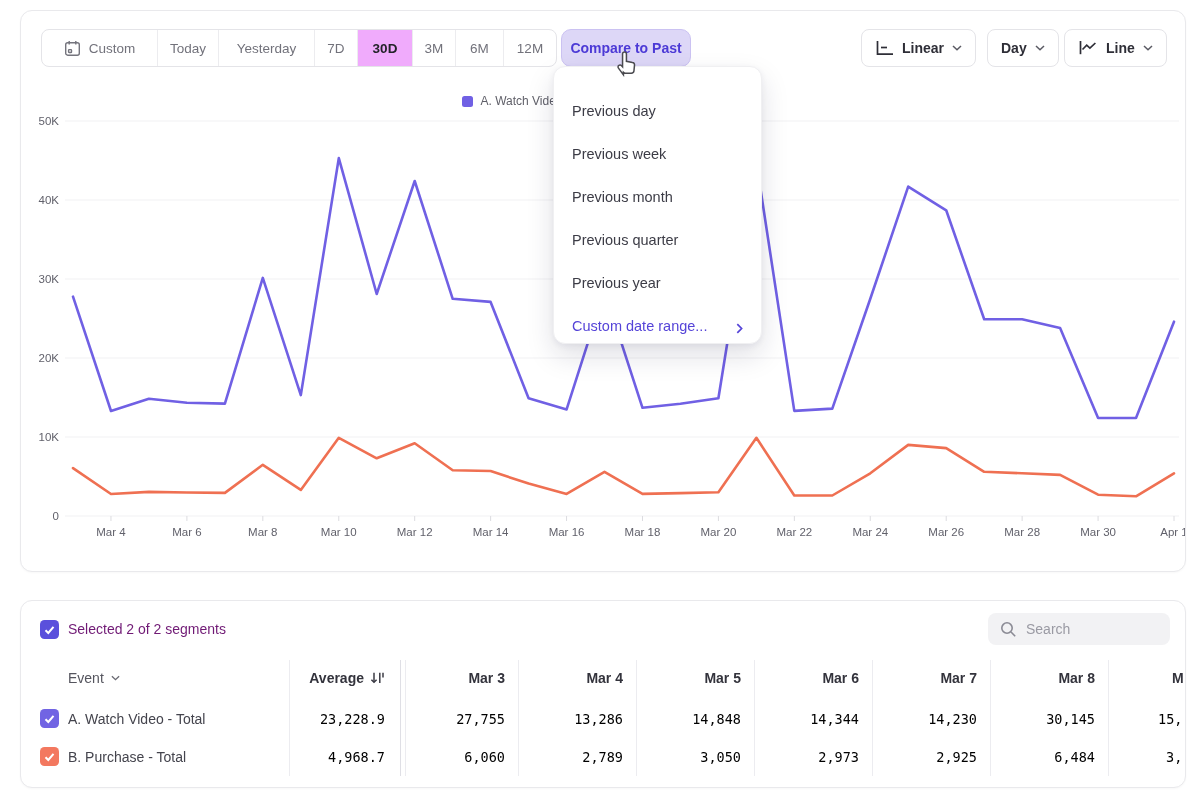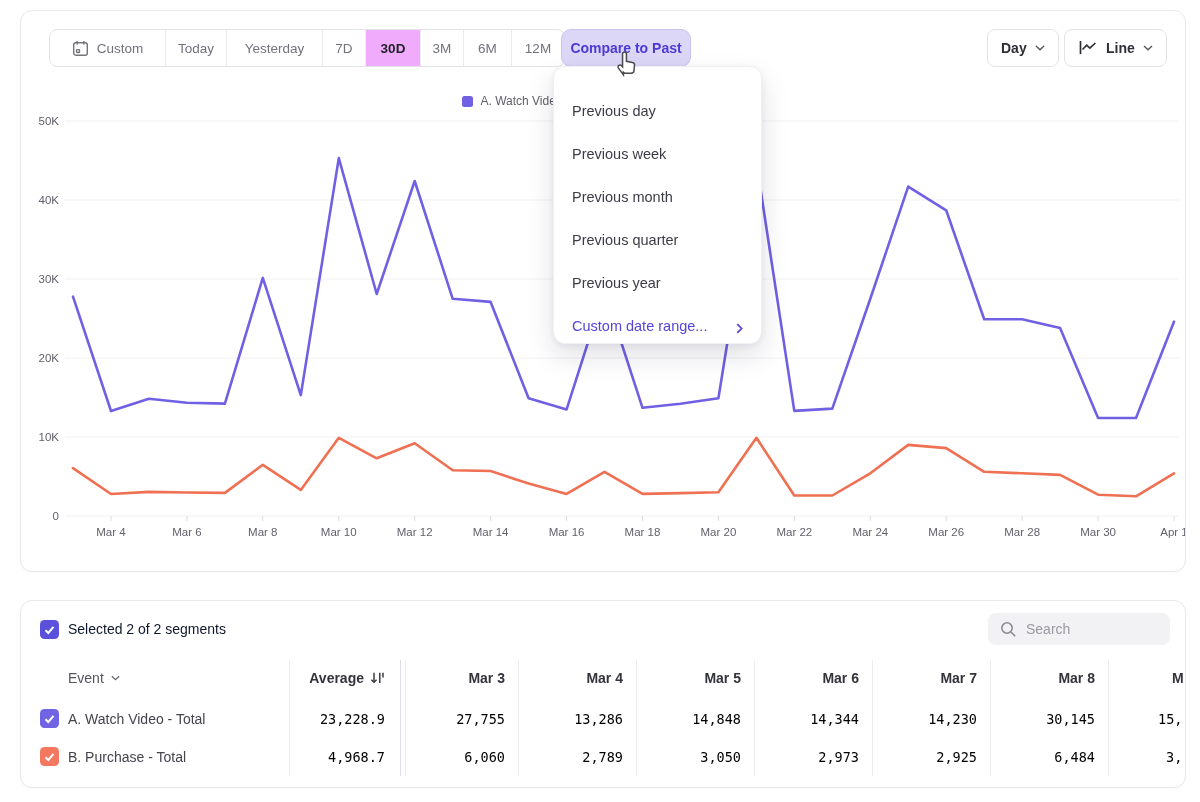--- a/index.html
+++ b/index.html
@@ -5,21 +5,21 @@
   * { margin:0; padding:0; box-sizing:border-box; }
   html,body { background:#fff; }
   body { font-family:"Liberation Sans", sans-serif; }
   #app { position:relative; width:1200px; height:802px; background:#fff; overflow:hidden; }
 
   .panel { position:absolute; background:#fff; border:1px solid #e9e9ec; border-radius:12px; box-shadow:0 1px 2px rgba(20,20,40,.03); }
   #panel-chart { left:20px; top:10px; width:1166px; height:562px; }
   #panel-table { left:20px; top:600px; width:1166px; height:188px; overflow:hidden; }
 
   
-  .seg { position:absolute; left:28px; top:18px; height:38px; display:flex; align-items:stretch; border:1px solid #e4e4e8; border-radius:8px; background:#fff; overflow:hidden; }
+  .seg { position:absolute; left:20px; top:18px; height:38px; display:flex; align-items:stretch; border:1px solid #e4e4e8; border-radius:8px; background:#fff; overflow:hidden; }
   .seg-item { display:flex; align-items:center; justify-content:center; gap:8px; font-size:13.5px; color:#72727b; border-left:1px solid #ececef; cursor:pointer; white-space:nowrap; }
   .seg-item:first-child { border-left:none; }
   .seg-item.active { background:#f0abfc; color:#232329; font-weight:700; }
 
   .btn { position:absolute; top:18px; height:38px; display:flex; align-items:center; gap:8px; padding:0 13px; border:1px solid #e4e4e8; border-radius:8px; background:#fff; font-size:14px; color:#2e2e37; font-weight:600; cursor:pointer; white-space:nowrap; }
   #btn-compare { border:1px solid #cbc2f2; background:#ddd7f7; color:#4c3ad6; border-radius:10px; font-weight:600; justify-content:center; }
 
   
   .legend { position:absolute; left:0; top:83px; width:100%; display:flex; justify-content:center; gap:26px; font-size:12px; color:#5f5f68; }
   .legend-item { display:flex; align-items:center; gap:7px; }
@@ -28,21 +28,21 @@
   
   .menu { position:absolute; left:553px; top:66px; width:209px; background:#fff; border:1px solid #f0f0f2; border-radius:12px; box-shadow:0 12px 28px rgba(25,25,60,.13), 0 2px 6px rgba(25,25,60,.06); padding:9px 0; z-index:10; }
   .mi { height:43px; display:flex; align-items:flex-end; padding:0 18px; font-size:14.5px; color:#3c3c46; cursor:pointer; }
   .mi.custom { color:#5544d8; justify-content:space-between; }
 
   
   #cursor { position:absolute; left:613px; top:49px; z-index:20; pointer-events:none; }
 
   
   .checkbox { position:absolute; width:19px; height:19px; border-radius:4.5px; display:flex; align-items:center; justify-content:center; cursor:pointer; }
-  #selected-label { position:absolute; left:68px; top:620px; font-size:14px; color:#0f172a; line-height:19px; }
+  #selected-label { position:absolute; left:68px; top:620px; font-size:14px; color:#701a75; line-height:19px; }
   .search { position:absolute; left:988px; top:613px; width:182px; height:32px; background:#f2f2f4; border-radius:8px; display:flex; align-items:center; gap:9px; padding:0 12px; }
   .search input { border:none; outline:none; background:transparent; font-size:14px; color:#3c3c46; width:130px; font-family:"Liberation Sans",sans-serif; }
   .search input::placeholder { color:#9a9aa3; }
 
   .th, .td { position:absolute; height:20px; line-height:20px; white-space:nowrap;text-align:center; }
   .th { font-size:14px; color:#33333c; font-weight:700; }
   .th.dim { color:#55555e; font-weight:400; }
   .td { font-family:"DejaVu Sans Mono", monospace; font-size:13.5px; color:#000000; }
   .td.name { font-family:"Liberation Sans",sans-serif; font-size:14px; color:#44444d; }
   .num { text-align:right; width:110px; }
@@ -89,20 +89,34 @@
         </div>
       <div class="seg-item" style="width:53px">
           <span>12M</span>
         </div>
     </div>
 
     <button class="btn" id="btn-compare" style="left:540px; width:130px;">
       <span>Compare to Past</span>
     </button>
 
+    <button class="btn" style="left:840px">
+      <span>
+        <svg width="19" height="16" viewBox="0 0 19 16" fill="none" stroke="#2e2e37" stroke-width="1.7">
+          <path d="M2.5 1v13.2h15.5"></path>
+            <path d="M6 7.5h6"></path>
+        </svg>
+      </span>
+      <span>Linear</span>
+      <span>
+        <svg width="10" height="6" viewBox="0 0 10 6" fill="none" stroke="#5a5a63" stroke-width="1.5">
+            <path d="M1 1l4 3.8L9 1"></path>
+          </svg>
+      </span>
+    </button>
     <button class="btn" style="left:966px">
       <span>Day</span>
       <span>
         <svg width="10" height="6" viewBox="0 0 10 6" fill="none" stroke="#5a5a63" stroke-width="1.5">
             <path d="M1 1l4 3.8L9 1"></path>
           </svg>
       </span>
     </button>
     <button class="btn" style="left:1043px">
       <span>

